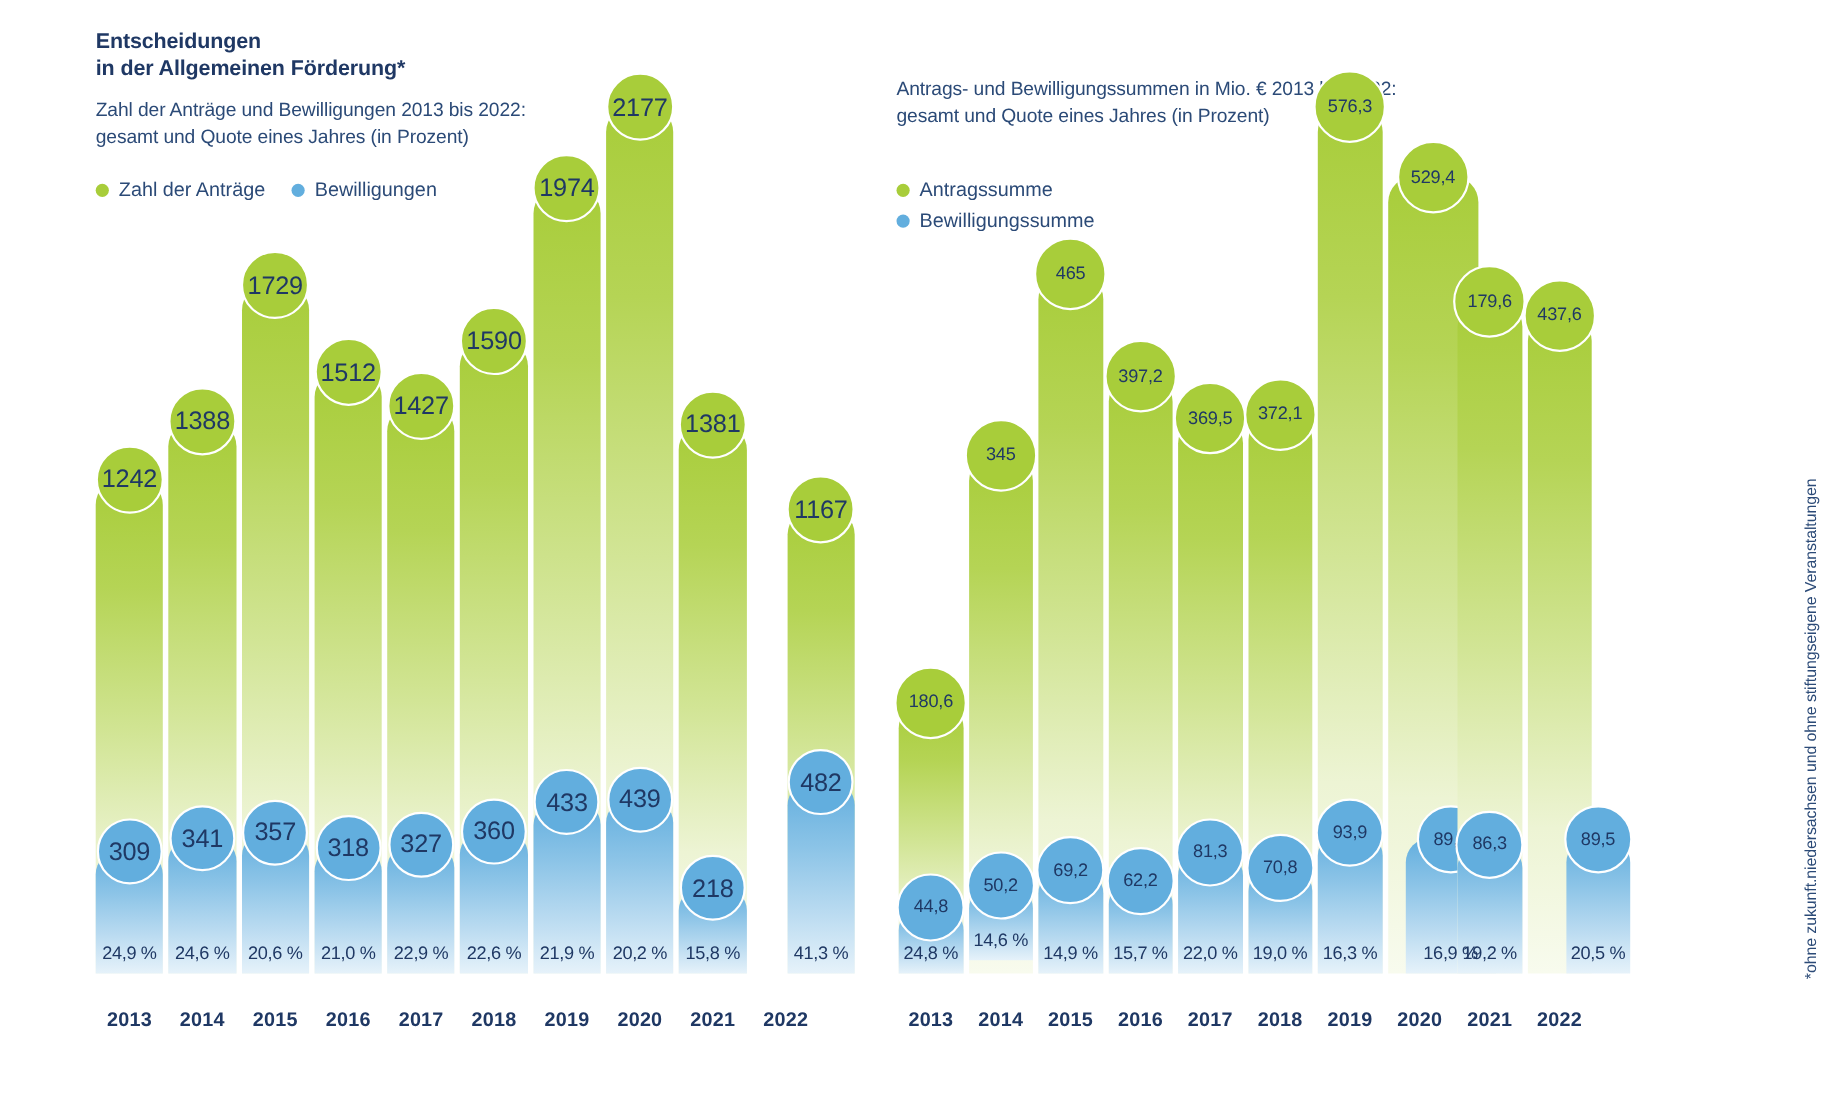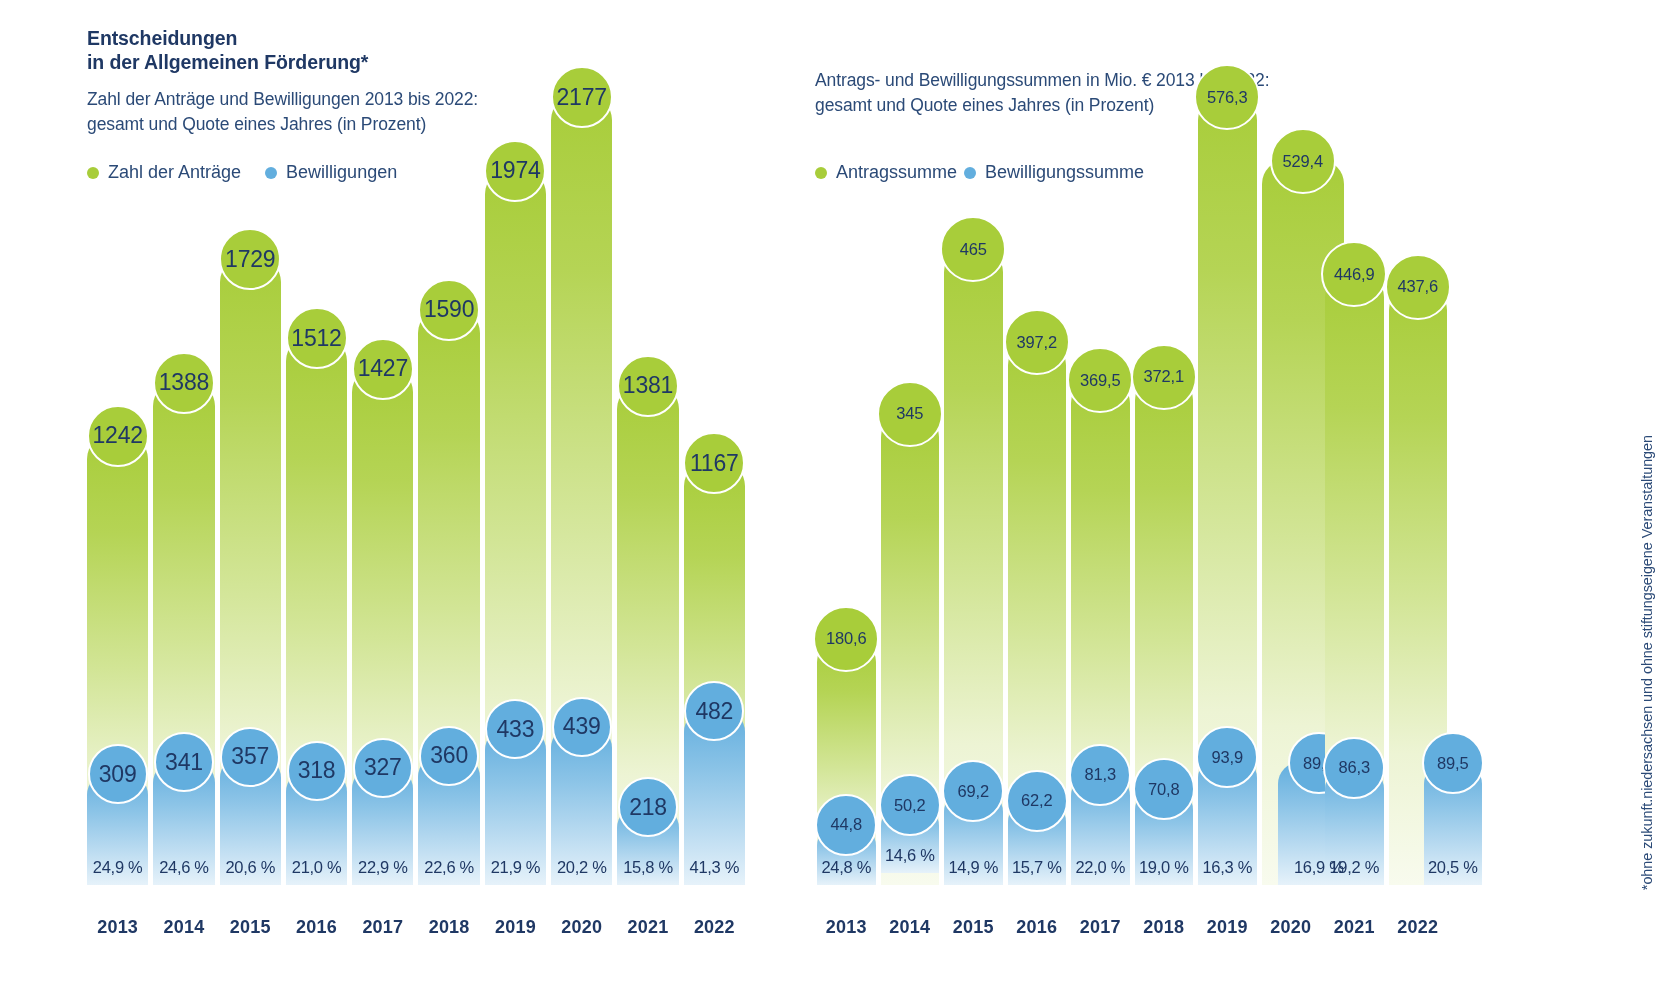--- a/index.html
+++ b/index.html
@@ -58,21 +58,21 @@
     position: absolute;
     left: 27px;
     top: 162px;
     display: flex;
     gap: 24px;
     align-items: center;
   }
   #panel-right .legend {
     top: 162px;
     left: 25px;
-    flex-direction: row;
+    flex-direction: column;
     align-items: flex-start;
     gap: 7px;
   }
   .legend-item {
     display: flex;
     align-items: center;
     gap: 9px;
     font-size: 18px;
     color: #2b4a77;
   }
@@ -301,21 +301,21 @@
         <div class="col">
           <div class="bar" style="height: 500.509px;">
             <div class="bubble green">1381</div>
             <div class="bar-blue" style="height: 79.0087px; position: absolute; bottom: 0px; left: 0px;">
               <div class="bubble blue">218</div>
               <div class="pct">15,8 %</div>
             </div>
           </div>
         </div>
         <div class="col">
-          <div class="bar" style="height: 422.95px;">
+          <div class="bar" style="height: 422.95px; margin-left: 32px;">
             <div class="bubble green">1167</div>
             <div class="bar-blue" style="height: 174.689px; position: absolute; bottom: 0px; left: 0px;">
               <div class="bubble blue">482</div>
               <div class="pct">41,3 %</div>
             </div>
           </div>
         </div>
       </div>
 
     <div class="years" id="years-left">
@@ -420,21 +420,21 @@
           <div class="bar" style="height: 724.79px; padding-left: 24px;">
             <div class="bubble green">529,4</div>
             <div class="bar-blue" style="height: 122.806px; position: absolute; bottom: 0px; left: 16px;">
               <div class="bubble blue">89,7</div>
               <div class="pct">16,9 %</div>
             </div>
           </div>
         </div>
         <div class="col">
           <div class="bar" style="height: 611.841px;">
-            <div class="bubble green">446,9</div>
+            <div class="bubble green">179,6</div>
             <div class="bar-blue" style="height: 118.151px; position: absolute; bottom: 0px; left: 0px;">
               <div class="bubble blue">86,3</div>
               <div class="pct">19,2 %</div>
             </div>
           </div>
         </div>
         <div class="col">
           <div class="bar" style="height: 599.109px;">
             <div class="bubble green">437,6</div>
             <div class="bar-blue" style="height: 122.533px; position: absolute; bottom: 0px; left: 0px; margin-left: 35px;">

